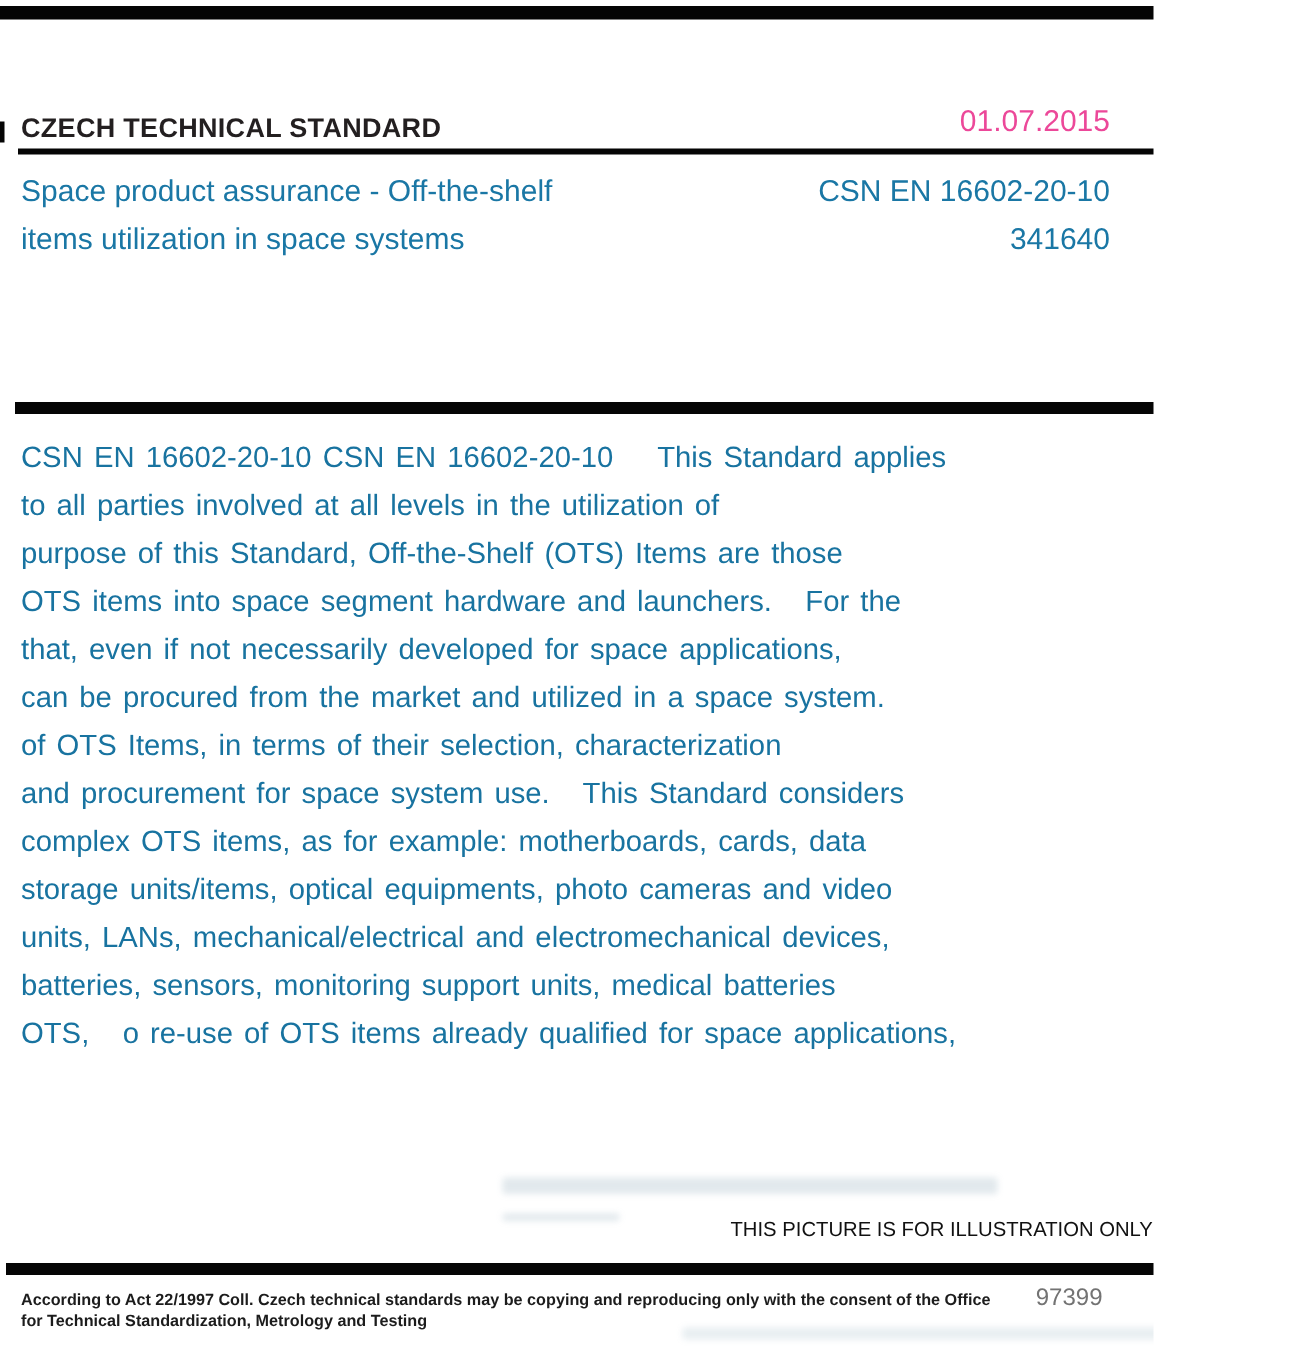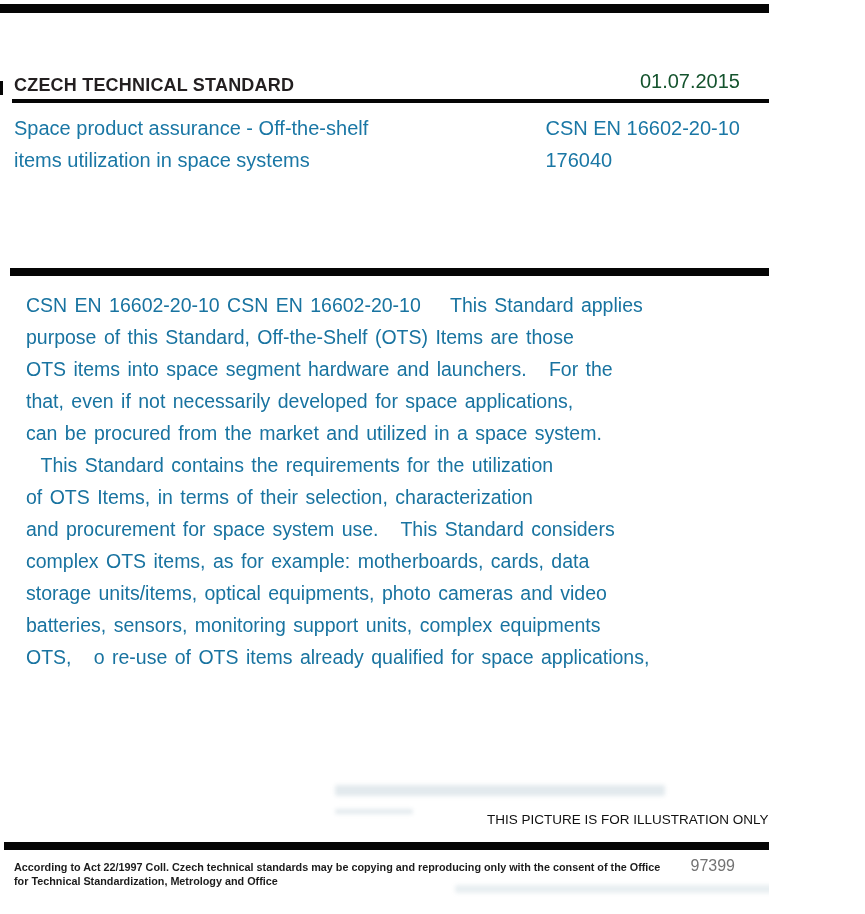--- a/index.html
+++ b/index.html
@@ -33,50 +33,50 @@
     font-weight: bold;
     letter-spacing: 0.2px;
     color: #231f20;
     white-space: nowrap;
   }
   .masthead-date {
     position: absolute;
     right: 29px;
     top: 70px;
     font-size: 20px;
-    color: #14532d;
+    color: #ec4899;
     white-space: nowrap;
   }
   .doc-title {
     position: absolute;
     left: 14px;
     top: 112px;
     font-size: 20px;
     line-height: 32px;
     color: #1a77a5;
     white-space: nowrap;
   }
   .doc-codes {
     position: absolute;
     right: 29px;
     top: 112px;
     font-size: 20px;
     line-height: 32px;
     color: #1a77a5;
+    text-align: right;
     white-space: nowrap;
   }
   .body-text {
     position: absolute;
     left: 14px;
     top: 289px;
     font-size: 19.5px;
     line-height: 32px;
     color: #1873a0;
     word-spacing: 2px;
-    margin-left: 12px;
   }
   .body-text .line {
     white-space: pre;
   }
   .ghost {
     position: absolute;
     background: rgba(95, 135, 155, 0.18);
     filter: blur(2px);
     border-radius: 2px;
   }
@@ -126,49 +126,50 @@
 
   <div class="bar rule-1"></div>
 
   <div class="doc-title">
     <div>Space product assurance - Off-the-shelf</div>
     <div>items utilization in space systems</div>
   </div>
 
   <div class="doc-codes">
     <div>CSN EN 16602-20-10</div>
-    <div>176040</div>
+    <div>341640</div>
   </div>
 
   <div class="bar rule-2"></div>
 
   <div class="body-text">
       <div class="line">CSN EN 16602-20-10 CSN EN 16602-20-10    This Standard applies</div>
+      <div class="line">to all parties involved at all levels in the utilization of</div>
       <div class="line">purpose of this Standard, Off-the-Shelf (OTS) Items are those</div>
       <div class="line">OTS items into space segment hardware and launchers.   For the</div>
       <div class="line">that, even if not necessarily developed for space applications,</div>
       <div class="line">can be procured from the market and utilized in a space system.</div>
-      <div class="line">  This Standard contains the requirements for the utilization</div>
       <div class="line">of OTS Items, in terms of their selection, characterization</div>
       <div class="line">and procurement for space system use.   This Standard considers</div>
       <div class="line">complex OTS items, as for example: motherboards, cards, data</div>
       <div class="line">storage units/items, optical equipments, photo cameras and video</div>
-      <div class="line">batteries, sensors, monitoring support units, complex equipments</div>
+      <div class="line">units, LANs, mechanical/electrical and electromechanical devices,</div>
+      <div class="line">batteries, sensors, monitoring support units, medical batteries</div>
       <div class="line">OTS,   o re-use of OTS items already qualified for space applications,</div>
     </div>
 
   <div class="ghost ghost-1"></div>
   <div class="ghost ghost-2"></div>
 
   <div class="illustration-note">THIS PICTURE IS FOR ILLUSTRATION ONLY</div>
 
   <div class="bar bottom-bar"></div>
 
   <div class="footer-notice">
     <div>According to Act 22/1997 Coll. Czech technical standards may be copying and reproducing only with the consent of the Office</div>
-    <div>for Technical Standardization, Metrology and Office</div>
+    <div>for Technical Standardization, Metrology and Testing</div>
   </div>
 
   <div class="ghost ghost-3"></div>
 
   <div class="doc-number">97399</div>
 
 </div>
 
 </body></html>

